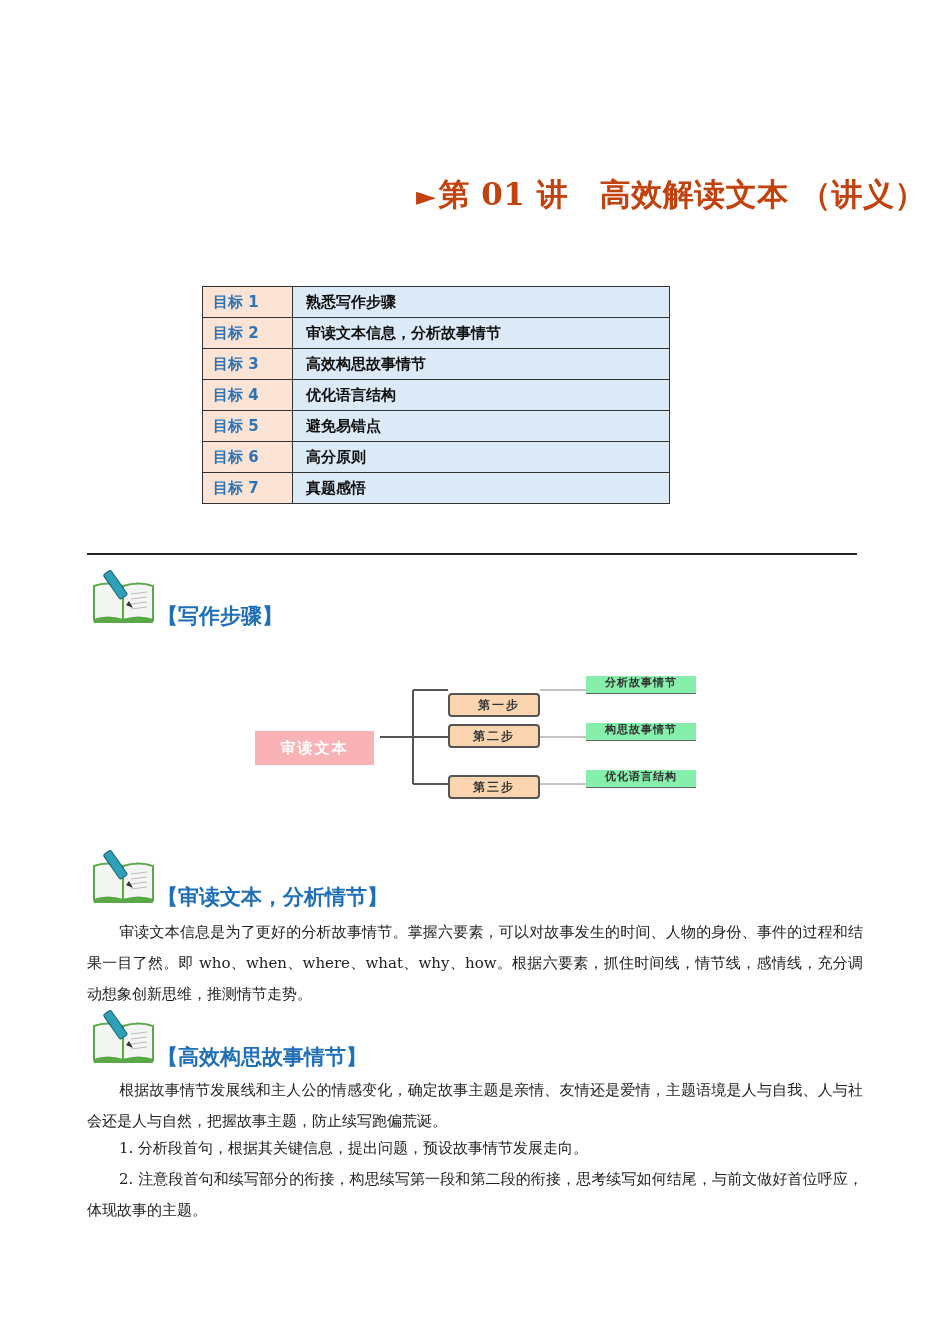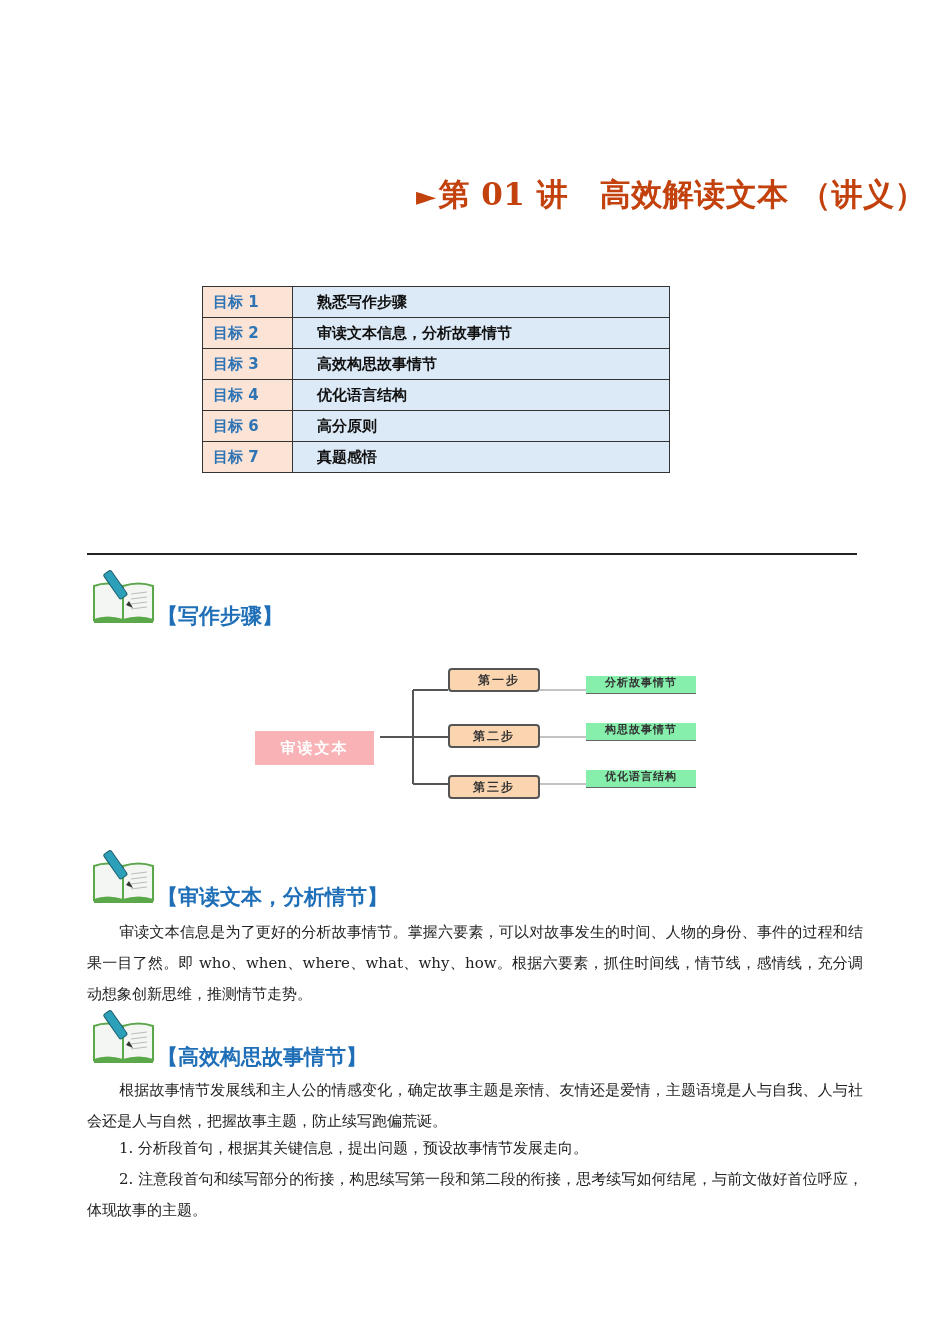--- a/index.html
+++ b/index.html
@@ -21,21 +21,21 @@
     .toc {
       position: absolute; left: 202px; top: 286px; width: 468px;
       border-collapse: collapse;
     }
     .toc td {
       border: 1.5px solid #333; height: 31px; padding: 0 0 0 10px;
       font-size: 15px; font-weight: bold; vertical-align: middle;
       font-family: "DejaVu Sans", "Liberation Sans", sans-serif;
     }
     .toc td.k { width: 90px; background: #fbe4d5; color: #2e74b5; }
-    .toc td.v { background: #dce9f6; color: #111; padding-left: 24px; }
+    .toc td.v { background: #dce9f6; color: #111; padding-left: 13px; }
 
     .hr { position: absolute; left: 87px; top: 553px; width: 770px; height: 0; border-top: 2px solid #222; }
 
     .sec-head { position: absolute; left: 91px; height: 60px; }
     .sec-head .icon { position: absolute; left: 0; top: 0; width: 66px; height: 56px; }
     .sec-head .htxt {
       position: absolute; left: 66px; white-space: nowrap;
       font-size: 21px; font-weight: bold; color: #1f6fb8;
       font-family: "DejaVu Sans", "Liberation Sans", sans-serif;
     }
@@ -88,20 +88,24 @@
       </tr>
     <tr>
         <td class="k">目标 3</td>
         <td class="v">高效构思故事情节</td>
       </tr>
     <tr>
         <td class="k">目标 4</td>
         <td class="v">优化语言结构</td>
       </tr>
     <tr>
+        <td class="k">目标 5</td>
+        <td class="v">避免易错点</td>
+      </tr>
+    <tr>
         <td class="k">目标 6</td>
         <td class="v">高分原则</td>
       </tr>
     <tr>
         <td class="k">目标 7</td>
         <td class="v">真题感悟</td>
       </tr>
   </tbody>
 </table>
 
@@ -127,21 +131,21 @@
     <line x1="130" y1="72" x2="163" y2="72" stroke="#555" stroke-width="2"></line>
     <line x1="163" y1="25" x2="163" y2="119" stroke="#555" stroke-width="2"></line>
     <line x1="163" y1="25" x2="198" y2="25" stroke="#555" stroke-width="2"></line>
     <line x1="163" y1="72" x2="198" y2="72" stroke="#555" stroke-width="2"></line>
     <line x1="163" y1="119" x2="198" y2="119" stroke="#555" stroke-width="2"></line>
     <line x1="290" y1="25" x2="446" y2="25" stroke="#888" stroke-width="1"></line>
     <line x1="290" y1="72" x2="446" y2="72" stroke="#888" stroke-width="1"></line>
     <line x1="290" y1="119" x2="446" y2="119" stroke="#888" stroke-width="1"></line>
   </svg>
   <div class="root">审读文本</div>
-  <div class="step" style="top:3px;padding-left:10px;">第一步</div>
+  <div class="step" style="top:28px;padding-left:10px;">第一步</div>
   <div class="step" style="top:59px;">第二步</div>
   <div class="step" style="top:110px;">第三步</div>
   <div class="leaf" style="top:11px;">分析故事情节</div>
   <div class="leaf" style="top:58px;">构思故事情节</div>
   <div class="leaf" style="top:105px;">优化语言结构</div>
 </div>
 
 <div class="sec-head" style="top:848px;">
   <svg class="icon" viewBox="0 0 66 56">
     <path d="M3 18 Q16 13 32 18 L32 52 Q16 47 3 52 Z" fill="#f4f6f4" stroke="#5aa84a" stroke-width="2"></path>

